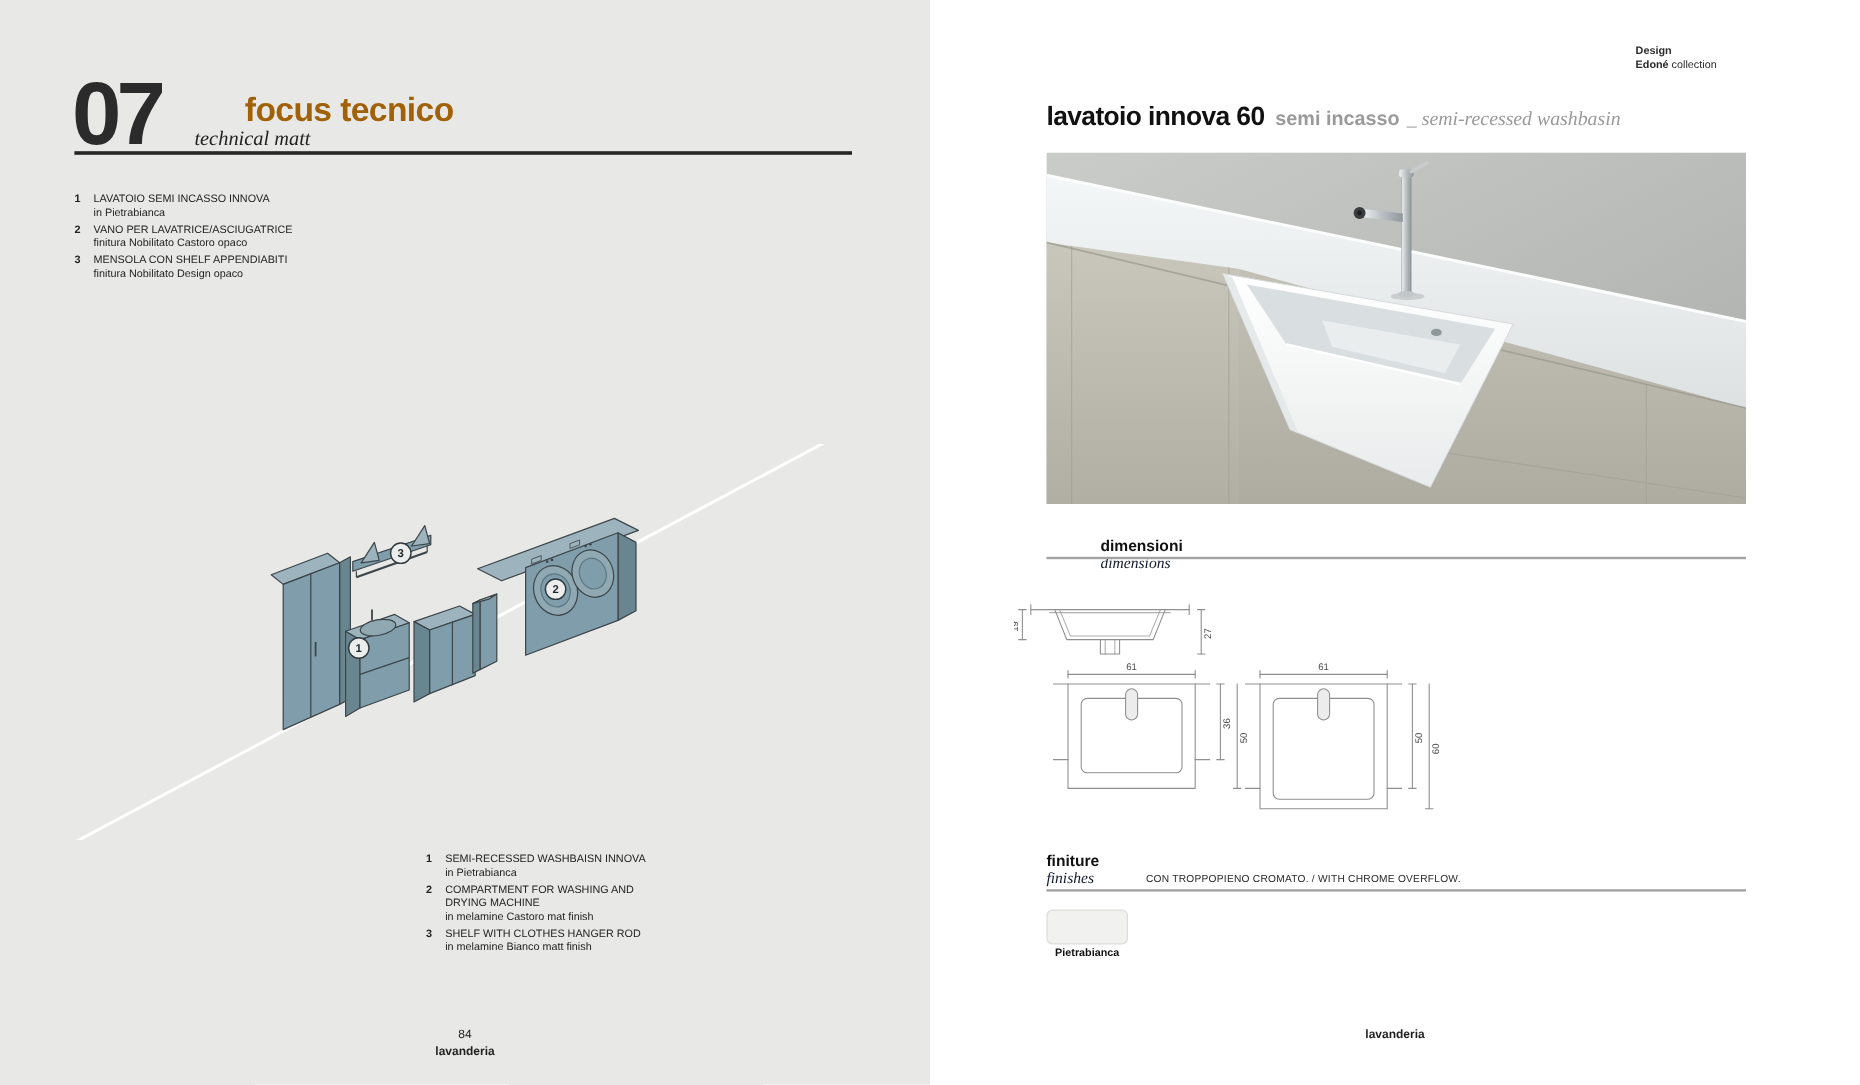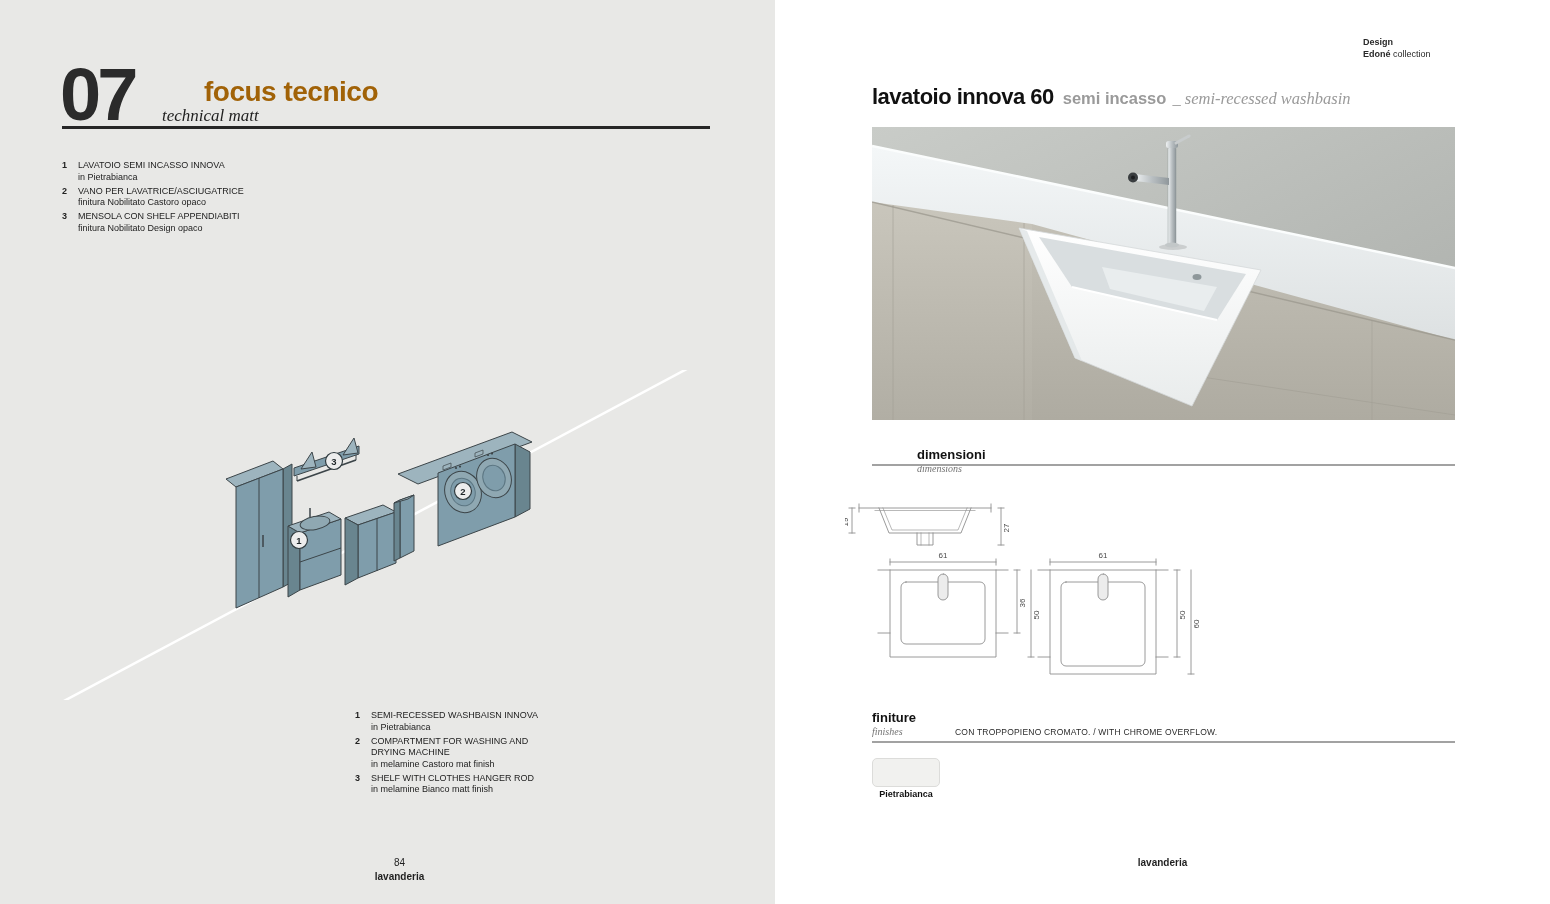--- a/index.html
+++ b/index.html
@@ -13,36 +13,36 @@
   #ch-title{left:160px;top:76px;font-size:28px;font-weight:700;letter-spacing:-0.5px;color:#a16207;margin-left:44px;}
   #ch-sub{left:162px;top:106px;font-size:17px;font-style:italic;
           font-family:"Liberation Serif",serif;color:#1f1f1f;}
   #rule-l{left:62px;top:126px;width:648px;height:3px;background:#262626;}
   .legend{font-size:9px;line-height:11.5px;color:#222;}
   #legend-it{left:62px;top:160px;width:230px;}
   #legend-en{left:355px;top:710px;width:210px;}
   .lg-item{display:flex;margin-bottom:2.5px;}
   .lg-num{width:16px;font-weight:700;flex:0 0 16px;}
   .lg-line{display:block;}
-  .footer{left:0;width:775px;top:856px;text-align:center;font-size:10px;line-height:13.5px;color:#1f1f1f;padding-left:12px;}
+  .footer{left:0;width:775px;top:856px;text-align:center;font-size:10px;line-height:13.5px;color:#1f1f1f;}
   .footer .sec{font-weight:700;}
   #illus{left:60px;top:370px;}
   
   #page-right{position:absolute;left:775px;top:0;width:775px;height:904px;background:#ffffff;}
   #credit{left:588px;top:37px;font-size:9px;line-height:11.5px;color:#2a2a2a;}
   #credit .b{font-weight:700;}
   #prod-title{left:97px;top:84px;white-space:nowrap;}
   #prod-title .main{font-size:22px;font-weight:700;letter-spacing:-0.5px;color:#111;}
   #prod-title .var{font-size:16.5px;font-weight:700;color:#9a9a9a;margin-left:9px;}
   #prod-title .var-en{font-size:16.5px;font-style:italic;font-family:"Liberation Serif",serif;
                       color:#9a9a9a;margin-left:6px;}
   #photo{left:97px;top:127px;width:583px;height:293px;}
   .sec-head .it{font-size:13px;font-weight:700;color:#111;line-height:14px;}
-  .sec-head .en{font-size:10px;font-style:italic;font-family:"Liberation Serif",serif;
-                color:#737373;line-height:14px;}
+  .sec-head .en{font-size:13px;font-style:italic;font-family:"Liberation Serif",serif;
+                color:#0f172a;line-height:14px;}
   #dim-head{left:97px;top:448px;margin-left:45px;}
   #dim-rule{left:97px;top:464px;width:583px;height:2px;background:#a2a2a2;}
   #dims-svg{left:70px;top:478px;}
   #fin-head{left:97px;top:711px;}
   #fin-note{left:180px;top:727px;font-size:8.5px;color:#2a2a2a;letter-spacing:0.2px;}
   #fin-rule{left:97px;top:741px;width:583px;height:2px;background:#a2a2a2;}
   #swatch{left:97px;top:758px;width:66px;height:27px;background:#f1f1ef;
           border:1px solid #dcdcda;border-radius:5px;}
   #swatch-label{left:97px;top:789px;width:68px;text-align:center;font-size:9px;font-weight:700;color:#111;}
   .footer-r{left:0;width:775px;top:856px;text-align:center;font-size:10px;line-height:13.5px;color:#1f1f1f;}

